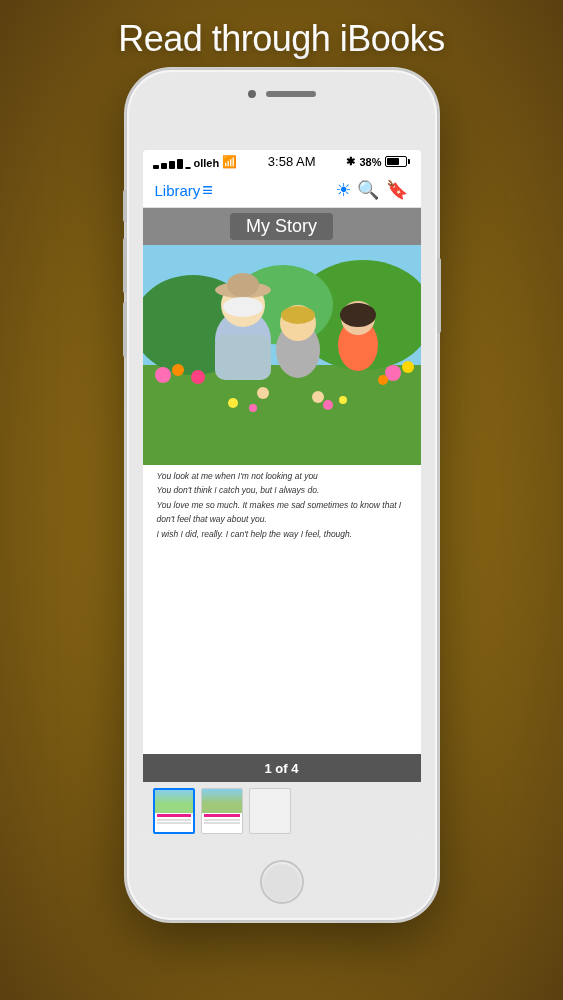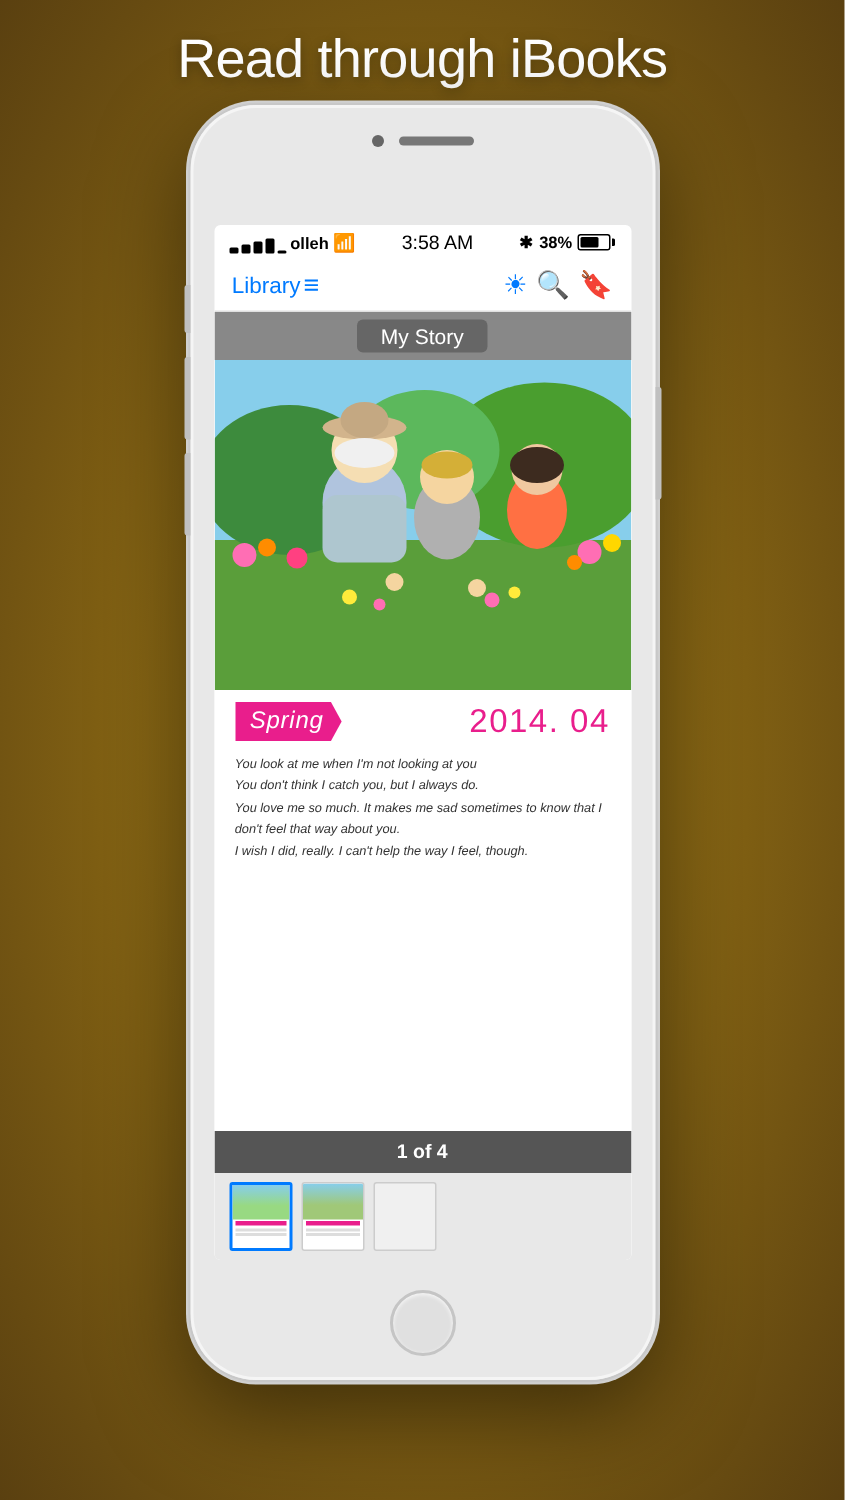--- a/index.html
+++ b/index.html
@@ -218,21 +218,21 @@
     .book-title-bar {
       background: #888;
       padding: 5px 0;
       text-align: center;
       flex-shrink: 0;
     }
     .book-title-pill {
       display: inline-block;
       background: #666;
       color: white;
-      font-size: 14px;
+      font-size: 18px;
       font-weight: 500;
       padding: 3px 16px;
       border-radius: 4px;
     }
 
     
     .page-content {
       flex: 1;
       background: white;
       display: flex;
@@ -447,26 +447,20 @@
           <circle cx="120" cy="148" r="6" fill="#f5d5a0"></circle>
           <circle cx="175" cy="152" r="6" fill="#f5d5a0"></circle>
 
           <circle cx="90" cy="158" r="5" fill="#ffeb3b"></circle>
           <circle cx="110" cy="163" r="4" fill="#ff6eb4"></circle>
           <circle cx="185" cy="160" r="5" fill="#ff6eb4"></circle>
           <circle cx="200" cy="155" r="4" fill="#ffeb3b"></circle>
         </svg>
       </div>
 
-      <div class="season-area">
-        <div class="spring-banner">
-          <span class="spring-label">Spring</span>
-        </div>
-        <span class="date-label">2014. 04</span>
-      </div>
 
       <div class="poem-area">
         <p class="poem-line">You look at me when I'm not looking at you</p>
         <p class="poem-line">You don't think I catch you, but I always do.</p>
         <p class="poem-line">You love me so much. It makes me sad sometimes to know that I don't feel that way about you.</p>
         <p class="poem-line">I wish I did, really. I can't help the way I feel, though.</p>
       </div>
 
     </div>
 

